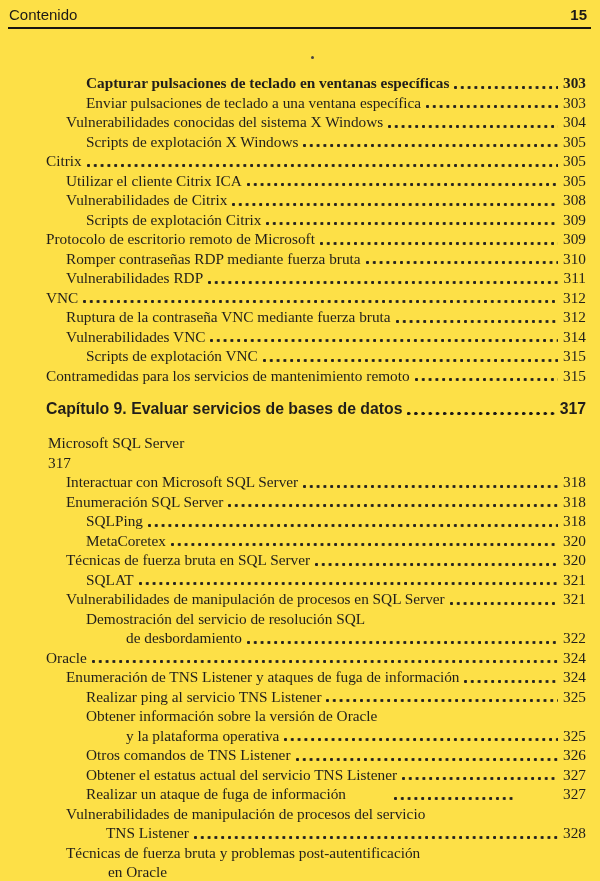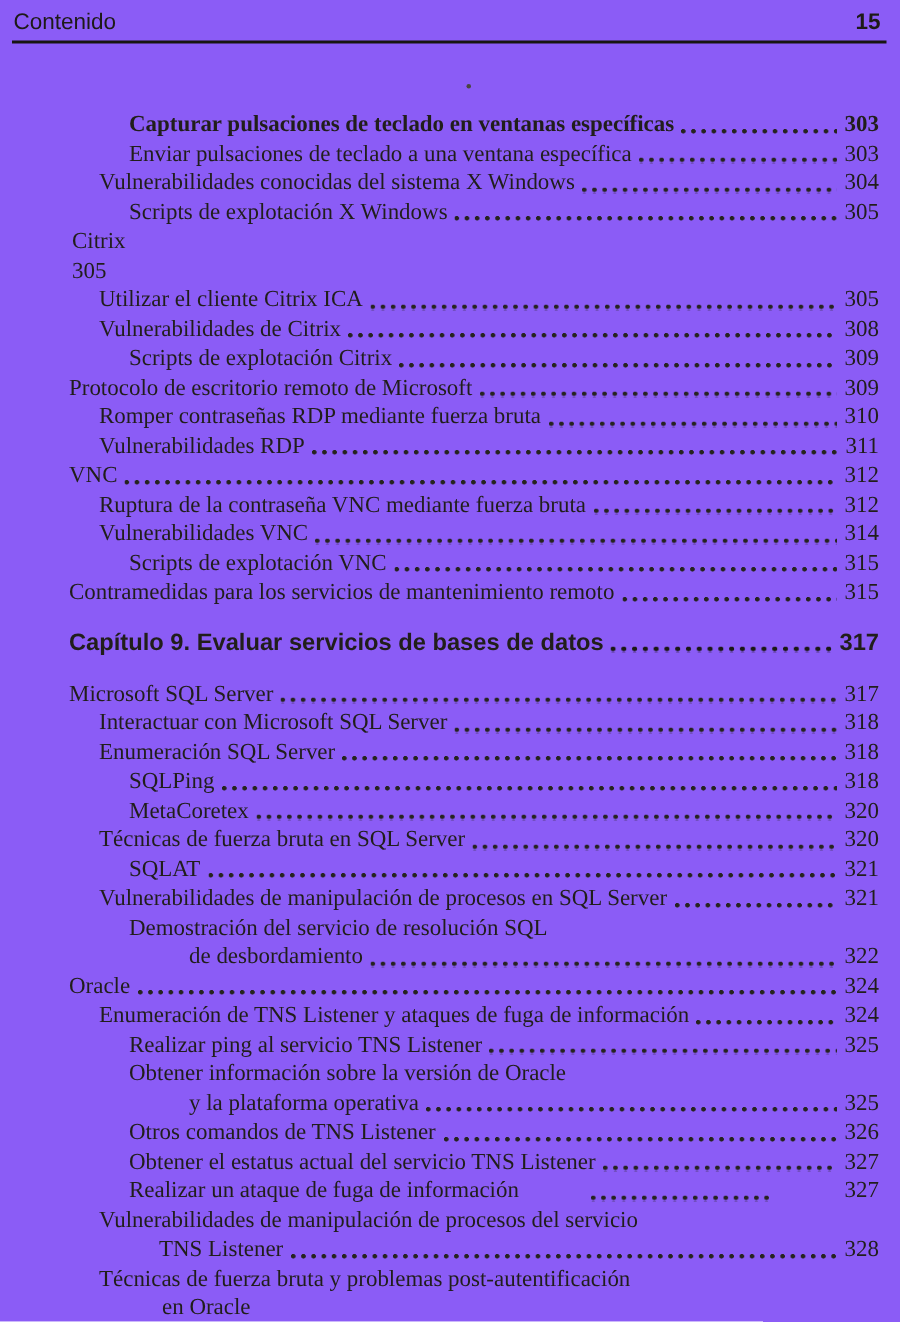--- a/index.html
+++ b/index.html
@@ -1,18 +1,18 @@
 <!DOCTYPE html>
 <html lang="es"><head>
 <meta charset="utf-8">
 <style>
   html,body { margin:0; padding:0; background:#ffffff; }
   .page {
     position:relative; width:600px; height:881px; overflow:hidden;
-    background:#8b5cf6; color:#211e1b;
+    background:#fde047; color:#211e1b;
     font-family:"Liberation Serif", serif;
   }
   .header {
     position:absolute; top:6px; left:9px; right:13px;
     display:flex; justify-content:space-between; align-items:baseline;
     font-family:"Liberation Sans", sans-serif; font-size:15px; color:#1d1a17;
   }
   .header .pagenum { font-weight:700; }
   .rule {
     position:absolute; top:27px; left:8px; right:9px; height:2.4px;
@@ -72,21 +72,21 @@
       <div class="row" style="padding-left: 58px;">
         <span class="t">Vulnerabilidades conocidas del sistema X Windows</span>
         <span class="leader"></span>
         <span class="pg">304</span>
       </div>
       <div class="row" style="padding-left: 78px;">
         <span class="t">Scripts de explotación X Windows</span>
         <span class="leader"></span>
         <span class="pg">305</span>
       </div>
-      <div class="row" style="padding-left: 38px; flex-direction: column;">
+      <div class="row" style="padding-left: 38px;">
         <span class="t">Citrix</span>
         <span class="leader"></span>
         <span class="pg">305</span>
       </div>
       <div class="row" style="padding-left: 58px;">
         <span class="t">Utilizar el cliente Citrix ICA</span>
         <span class="leader"></span>
         <span class="pg">305</span>
       </div>
       <div class="row" style="padding-left: 58px;">
@@ -137,21 +137,21 @@
       <div class="row" style="padding-left: 38px;">
         <span class="t">Contramedidas para los servicios de mantenimiento remoto</span>
         <span class="leader"></span>
         <span class="pg">315</span>
       </div>
       <div class="row chapter" style="padding-left: 38px;">
         <span class="t">Capítulo 9. Evaluar servicios de bases de datos</span>
         <span class="leader"></span>
         <span class="pg">317</span>
       </div>
-      <div class="row" style="padding-left: 38px;">
+      <div class="row" style="padding-left: 38px; flex-direction: column;">
         <span class="t">Microsoft SQL Server</span>
         <span class="leader"></span>
         <span class="pg">317</span>
       </div>
       <div class="row" style="padding-left: 58px;">
         <span class="t">Interactuar con Microsoft SQL Server</span>
         <span class="leader"></span>
         <span class="pg">318</span>
       </div>
       <div class="row" style="padding-left: 58px;">

